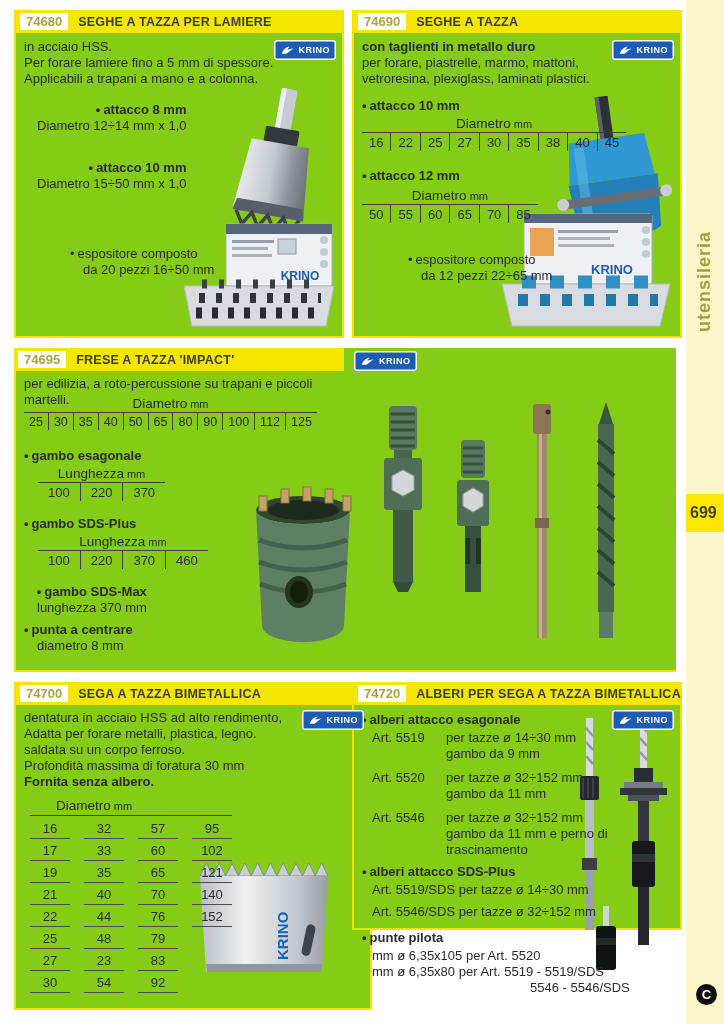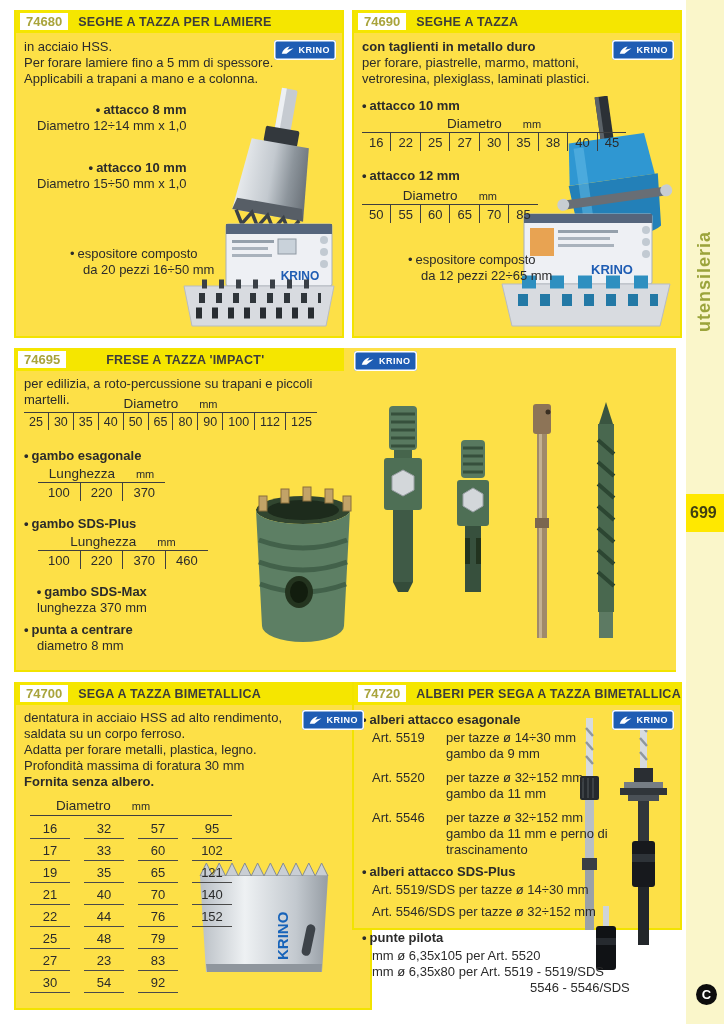--- a/index.html
+++ b/index.html
@@ -1,37 +1,37 @@
 <!DOCTYPE html>
 <html><head>
 <meta charset="utf-8">
 <style>
   html,body{margin:0;padding:0;background:#fff;}
   #page{position:relative;width:724px;height:1024px;background:#fff;overflow:hidden;
         font-family:"Liberation Sans","DejaVu Sans",sans-serif;color:#2b2b2b;}
-  .sec{position:absolute;box-sizing:border-box;border:2px solid #F2E300;border-top:none;background:#fde047;}
+  .sec{position:absolute;box-sizing:border-box;border:2px solid #F2E300;border-top:none;background:#84cc16;}
   .sec.noright{border-right:none;}
   .tbar{position:absolute;left:0;top:0;right:0;height:23px;background:#F5E600;display:flex;align-items:center;}
-  .tbar.half{right:auto;width:330px;left:-2px;gap:30px;}
+  .tbar.half{right:auto;width:330px;left:-2px;}
   .code{background:#fff;color:#A9A43C;font-weight:700;font-size:13px;padding:1px 6px;margin-left:4px;}
   .ttl{color:#3C3C3C;font-weight:700;font-size:12.5px;margin-left:10px;letter-spacing:.25px;white-space:nowrap;}
   .badge{position:absolute;display:flex;align-items:center;gap:3px;background:#1E5CB3;border-radius:3px;
          padding:2px 6px;height:16px;box-shadow:inset 0 0 0 1.5px #fff;z-index:3;}
   .badge .bird{width:16px;height:11px;flex:0 0 auto;}
   .badge .bname{color:#fff;font-weight:800;font-size:9px;letter-spacing:.5px;}
   .txt{position:absolute;font-size:13px;line-height:16px;z-index:2;}
   .b{font-weight:700;}
   .item{position:absolute;font-size:13px;line-height:16px;z-index:2;}
   .bl{font-weight:700;text-align:right;}
   .rl{font-weight:400;margin-left:46px;}
   .dt{margin-left:13px;}
   .bu{margin-right:3px;}
   .vtable{position:absolute;display:inline-block;z-index:2;}
   .vtable .hdr{text-align:center;font-size:13.5px;margin-bottom:1px;}
-  .unit{font-size:11px;margin-left:21px;}
+  .unit{font-size:11px;margin-left:3px;}
   .vals{display:inline-flex;border-top:1.5px solid #3f3f3f;}
   .vals .cell{padding:2px 7px 1px;border-left:1.3px solid #3f3f3f;font-size:13px;}
   .vals .cell:first-child{border-left:none;}
   .vals.tight .cell{padding:2px 5px 1px;font-size:12.5px;}
   .vals.wide .cell{padding:2px 10px 1px;}
   .gtable{position:absolute;z-index:2;}
   .ghdr{margin-left:26px;font-size:13.5px;margin-bottom:2px;}
   .gbody{display:inline-flex;gap:14px;border-top:1.5px solid #3f3f3f;padding-top:4px;}
   .gcol .cell{display:block;width:40px;text-align:center;border-bottom:1.4px solid #4a4a4a;
               padding:1px 0 2px;margin-bottom:3px;font-size:13px;}
@@ -303,22 +303,22 @@
       <span class="ttl">SEGA A TAZZA BIMETALLICA</span>
     </div>
     <div class="badge" style="right:6px;top:28px">
       <svg class="bird" viewBox="0 0 20 14">
           <path d="M2 11 Q5 3 12 2 L9 6 L17 4 L8 11 Z" fill="#fff"></path>
         </svg>
       <span class="bname">KRINO</span>
     </div>
     <div class="txt" style="left:8px;top:28px">
       <div>dentatura in acciaio HSS ad alto rendimento,</div>
+      <div>Adatta per forare metalli, plastica, legno.</div>
       <div>saldata su un corpo ferroso.</div>
-      <div>Adatta per forare metalli, plastica, legno.</div>
       <div>Profondità massima di foratura 30 mm</div>
       <div class="b">Fornita senza albero.</div>
     </div>
     <div class="gtable" style="left:14px;top:116px">
       <div class="ghdr"><span>Diametro</span><span class="unit">mm</span></div>
       <div class="gbody">
         <div class="gcol">
             <span class="cell">16</span>
             <span class="cell">17</span>
             <span class="cell">19</span>

